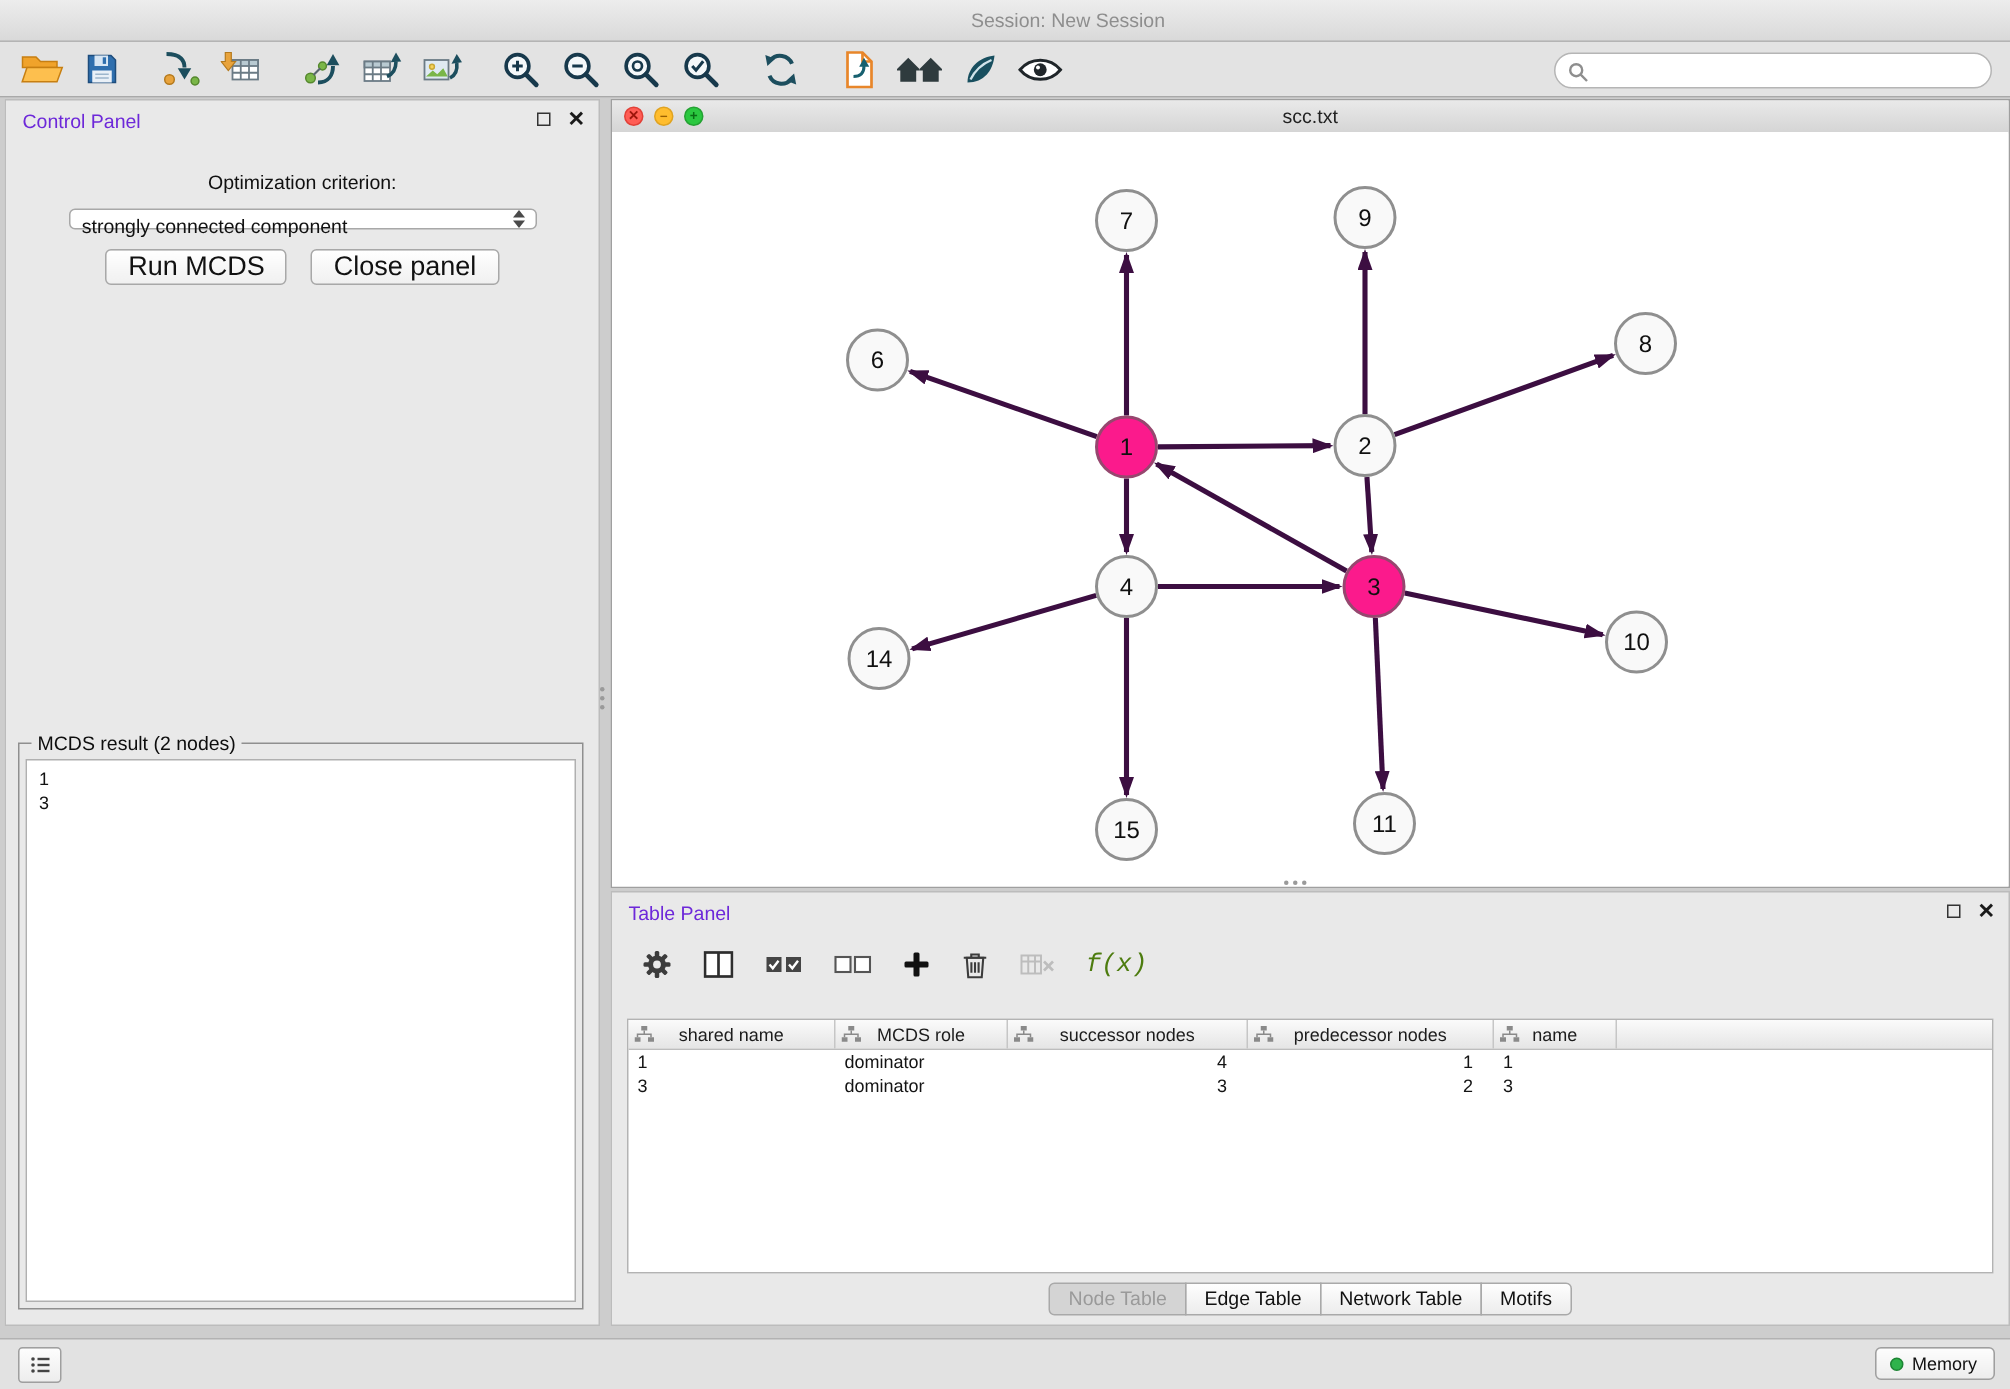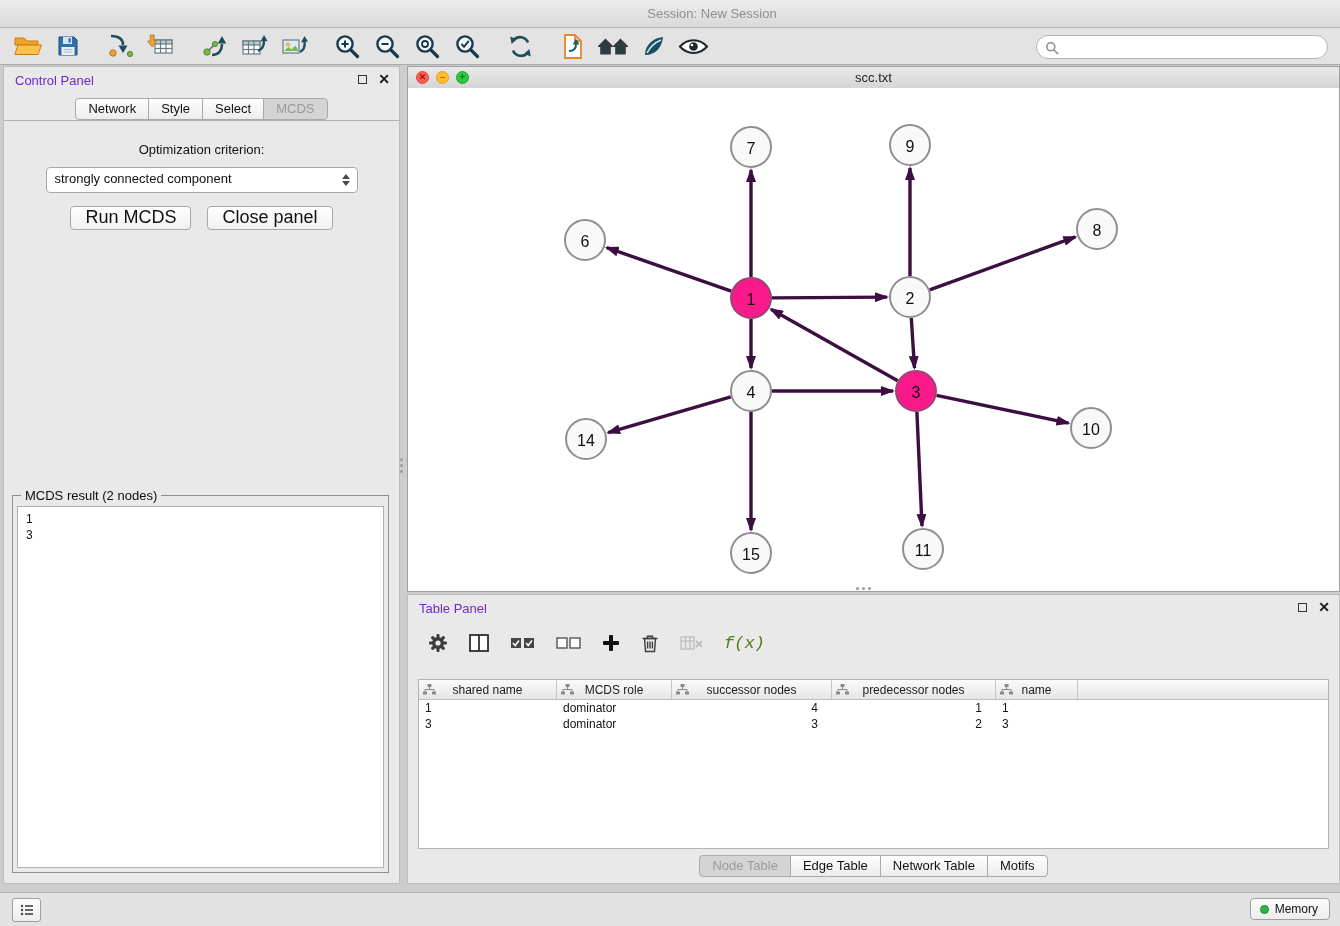--- a/index.html
+++ b/index.html
@@ -32,21 +32,21 @@
   
   .control-panel{position:absolute;left:3px;top:66px;width:397px;height:818px;background:#e9e9e9;
     border:1px solid #bcbcbc;box-sizing:border-box;}
   .cp-tabs{display:flex;justify-content:center;align-items:flex-end;border-bottom:1px solid #b2b2b2;margin-top:5px;}
   .cp-tab,.tp-tab{font-size:13px;padding:2px 12px 3px;background:linear-gradient(#fefefe,#ececec);
     border:1px solid #a9a9a9;margin-left:-1px;color:#111;cursor:default;white-space:nowrap;}
   .cp-tab:first-child,.tp-tab:first-child{border-top-left-radius:4px;border-bottom-left-radius:4px;margin-left:0;}
   .cp-tab:last-child,.tp-tab:last-child{border-top-right-radius:4px;border-bottom-right-radius:4px;}
   .cp-tab.active,.tp-tab.active{background:#d4d4d4;color:#9a9a9a;}
   .opt-label{margin-top:21px;text-align:center;font-size:13px;color:#101010;}
-  .dropdown{position:relative;margin:10px auto 0;width:312px;height:26px;background:#fff;border:1px solid #a8a8a8;
+  .dropdown{position:relative;margin:10px auto 0;width:312px;height:14px;background:#fff;border:1px solid #a8a8a8;
     border-radius:4px;font-size:13px;line-height:21px;padding-left:8px;box-sizing:border-box;color:#111;}
   .stepper{position:absolute;right:7px;top:0;height:100%;display:flex;flex-direction:column;justify-content:center;gap:2px;}
   .tri-up{width:0;height:0;border-left:4px solid transparent;border-right:4px solid transparent;border-bottom:5px solid #4a4a4a;}
   .tri-down{width:0;height:0;border-left:4px solid transparent;border-right:4px solid transparent;border-top:5px solid #4a4a4a;}
   .btn-row{display:flex;justify-content:center;gap:16px;margin-top:13px;}
   .btn{height:22px;padding:0 14px;font-size:18px;background:linear-gradient(#fff,#f0f0f0);
     border:1px solid #a8a8a8;border-radius:4px;line-height:20px;color:#111;cursor:default;}
   .result-box{position:absolute;left:8px;right:10px;top:428px;bottom:10px;border:1px solid #8f8f8f;}
   .result-legend{position:absolute;left:8px;top:-8px;background:#e9e9e9;padding:0 4px;font-size:13px;color:#0d0d0d;}
   .result-list{position:absolute;left:4px;right:4px;top:10px;bottom:4px;background:#fff;
@@ -254,26 +254,20 @@
   </div>
 
   <div class="control-panel">
     <div class="panel-head">
       <span class="panel-title">Control Panel</span>
       <span class="panel-icons">
         <span class="float-box"></span>
         <span class="close-x">✕</span>
       </span>
     </div>
-    <div class="cp-tabs" id="cp-tabs">
-        <div class="cp-tab">Network</div>
-        <div class="cp-tab">Style</div>
-        <div class="cp-tab">Select</div>
-        <div class="cp-tab active">MCDS</div>
-      </div>
     <div class="opt-label">Optimization criterion:</div>
     <div class="dropdown">
       <span>strongly connected component</span>
       <span class="stepper">
           <i class="tri-up"></i>
           <i class="tri-down"></i>
         </span>
     </div>
     <div class="btn-row">
       <div class="btn">Run MCDS</div>

